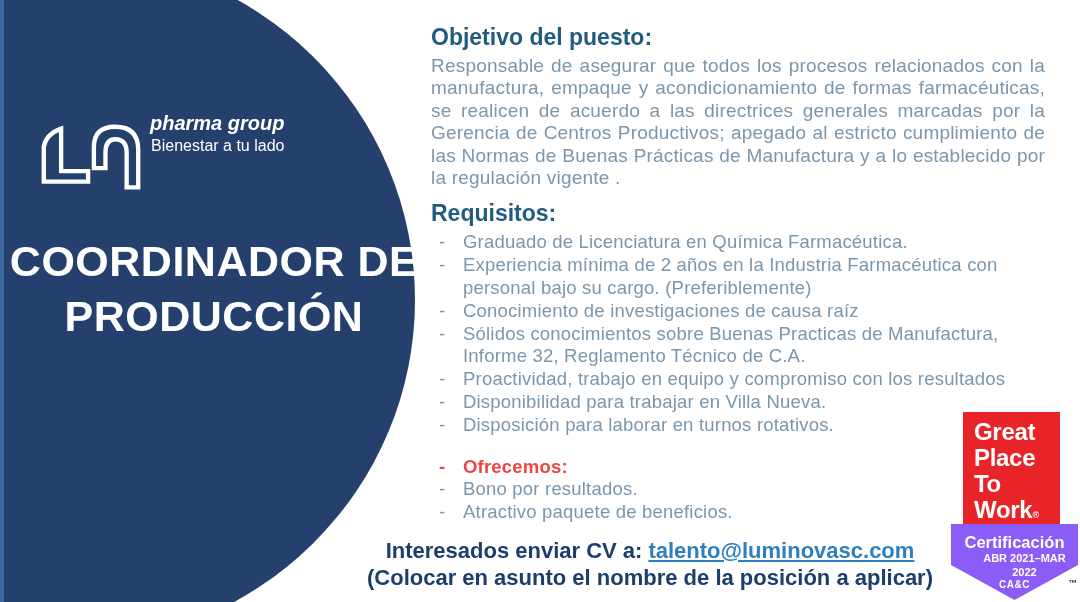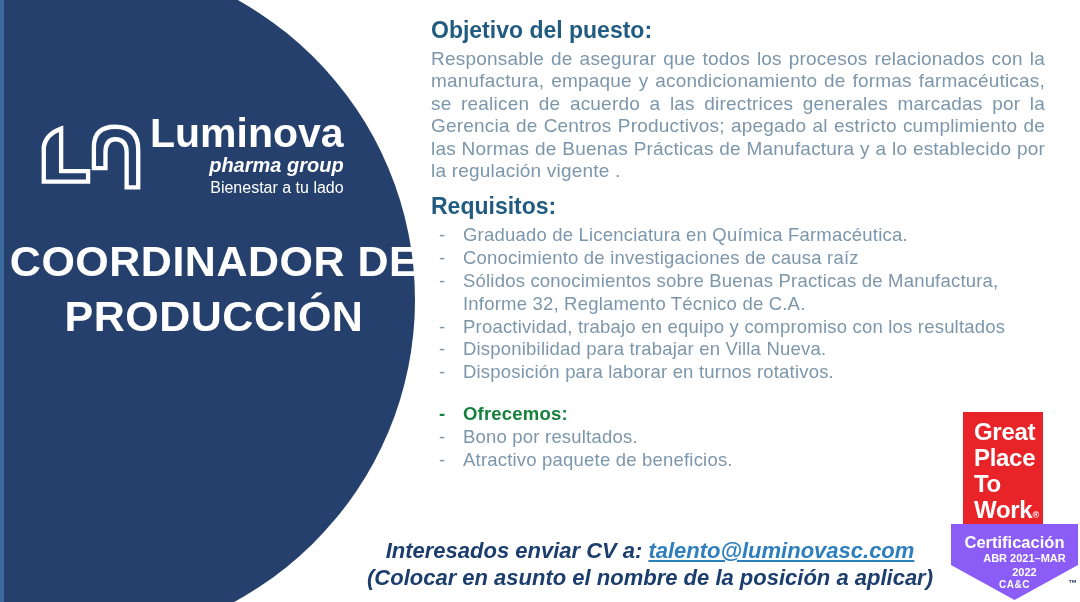--- a/index.html
+++ b/index.html
@@ -21,46 +21,46 @@
   .logo-text{display:flex;flex-direction:column;align-items:flex-end;margin-left:6px;}
   .logo-name{font-size:41px;font-weight:bold;line-height:42px;letter-spacing:0px;}
   .logo-sub{font-size:20px;font-weight:bold;line-height:21px;margin-top:1px;font-style:italic;}
   .logo-tagline{font-size:16px;line-height:19px;margin-top:2px;}
   
   .job-title{
     position:absolute;left:0;top:234px;width:428px;text-align:center;
     color:#ffffff;font-weight:bold;font-size:43px;line-height:55px;letter-spacing:0.5px;
   }
   
-  .content{position:absolute;left:431px;top:17px;width:614px;}
+  .content{position:absolute;left:431px;top:24px;width:614px;}
   .section-heading{
     font-size:23px;font-weight:bold;color:#215C80;margin:0 0 4px 0;line-height:27px;
   }
   .body-par{
     font-size:19px;line-height:22.4px;color:#7C96AB;text-align:justify;
     margin:0 0 11px 0;letter-spacing:0.2px;
   }
   ul.dash-list{list-style:none;margin:0 0 0 0;padding:0;}
   ul.dash-list li{
     position:relative;padding-left:32px;font-size:18.5px;line-height:22.8px;
     color:#7C96AB;letter-spacing:0.2px;
   }
   ul.dash-list li::before{content:"-";position:absolute;left:8px;top:0;}
-  ul.dash-list li.bold-navy{color:#15803d;font-weight:bold;}
+  ul.dash-list li.bold-navy{color:#ef4444;font-weight:bold;}
   .ofrecemos-list{margin-top:19px !important;}
   
   .footer{
     position:absolute;left:310px;top:537px;width:680px;text-align:center;
-    color:#1C3E6E;font-weight:bold;font-size:22px;line-height:27px;font-style:italic;
+    color:#1C3E6E;font-weight:bold;font-size:22px;line-height:27px;
   }
   .footer a{color:#2E7FBE;text-decoration:underline;cursor:pointer;}
   .footer .cta-line span{margin-right:6px;}
   
   .badge-red{
-    position:absolute;left:963px;top:412px;width:80px;height:112px;background:#E92429;
+    position:absolute;left:963px;top:412px;width:97px;height:112px;background:#E92429;
     color:#fff;font-weight:bold;font-size:24px;line-height:26px;
     padding:7px 0 0 11px;box-sizing:border-box;letter-spacing:-0.3px;
   }
   .badge-red .reg{font-size:9px;font-weight:bold;}
   .badge-shield{
     position:absolute;left:951px;top:524px;width:127px;height:76px;background:#8b5cf6;
     clip-path:polygon(0 0,100% 0,100% 54%,50% 100%,0 54%);
     color:#fff;text-align:center;box-sizing:border-box;padding-top:9px;
   }
   .cert-title{font-size:16.5px;font-weight:bold;line-height:18px;}
@@ -77,38 +77,38 @@
 
   <div class="blob"></div>
   <div class="edge-strip"></div>
 
   <div class="logo-block">
     <svg class="monogram" viewBox="0 0 110 85">
       <path d="M6,30 Q8,17 24,11 L24,55 L52,55 L52,66 L6,66 Z" fill="none" stroke="#ffffff" stroke-width="4.5"></path>
       <path d="M58,52 L58,30 Q58,9 80,9 Q104,9 104,33 L104,72 L92,72 L92,36 Q92,22 80,22 Q70,22 70,36 L70,52 Z" fill="none" stroke="#ffffff" stroke-width="4.5"></path>
     </svg>
     <div class="logo-text">
-      <div class="logo-name">Luminova</div>
       <div class="logo-sub">pharma group</div>
       <div class="logo-tagline">Bienestar a tu lado</div>
     </div>
   </div>
 
   <div class="job-title">
     <div>COORDINADOR DE</div>
     <div>PRODUCCIÓN</div>
   </div>
 
   <div class="content">
     <h2 class="section-heading">Objetivo del puesto:</h2>
     <p class="body-par">Responsable de asegurar que todos los procesos relacionados con la manufactura, empaque y acondicionamiento de formas farmacéuticas, se realicen de acuerdo a las directrices generales marcadas por la Gerencia de Centros Productivos; apegado al estricto cumplimiento de las Normas de Buenas Prácticas de Manufactura y a lo establecido por la regulación vigente .</p>
 
     <h2 class="section-heading">Requisitos:</h2>
     <ul class="dash-list">
       <li>Graduado de Licenciatura en Química Farmacéutica.</li>
+      <li>Experiencia mínima de 2 años en la Industria Farmacéutica con personal bajo su cargo. (Preferiblemente)</li>
       <li>Conocimiento de investigaciones de causa raíz</li>
       <li>Sólidos conocimientos sobre Buenas Practicas de Manufactura, Informe 32, Reglamento Técnico de C.A.</li>
       <li>Proactividad, trabajo en equipo y compromiso con los resultados</li>
       <li>Disponibilidad para trabajar en Villa Nueva.</li>
       <li>Disposición para laborar en turnos rotativos.</li>
     </ul>
 
     <ul class="dash-list ofrecemos-list">
       <li class="bold-navy">Ofrecemos:</li>
       <li>Bono por resultados.</li>

